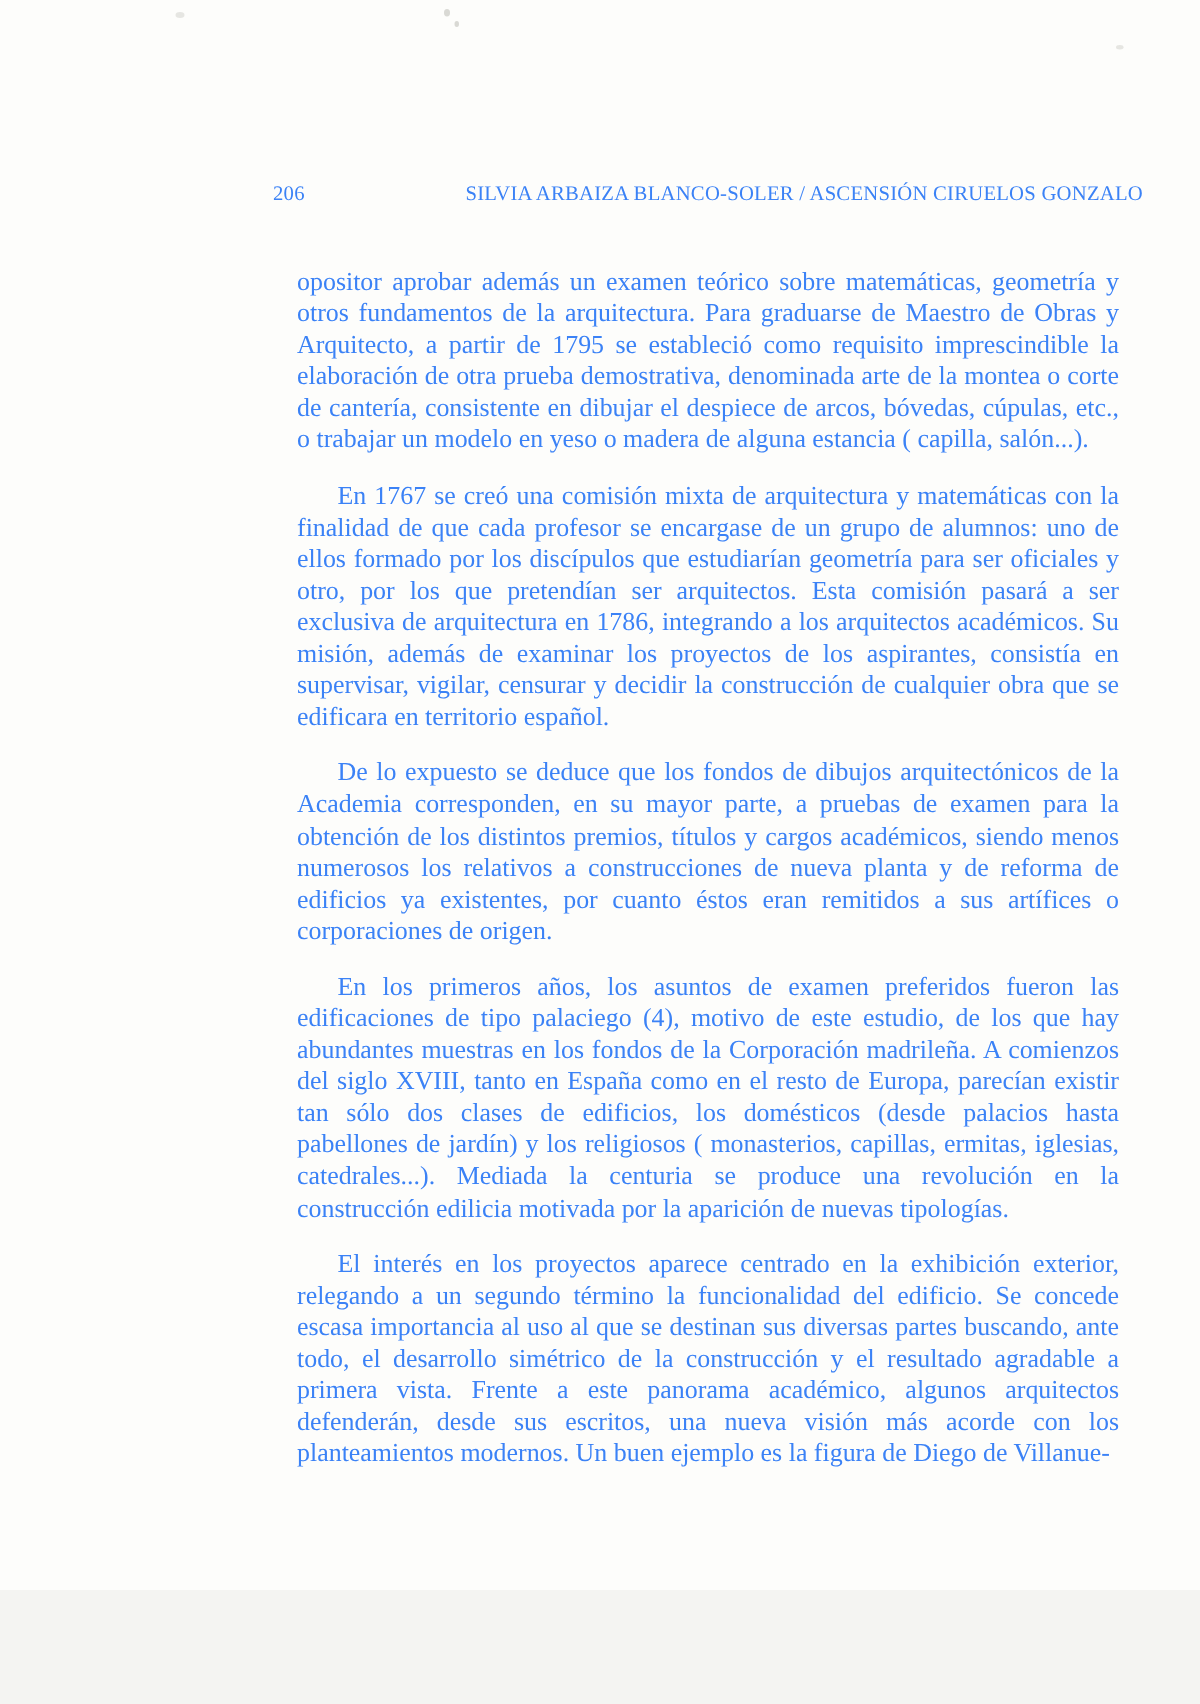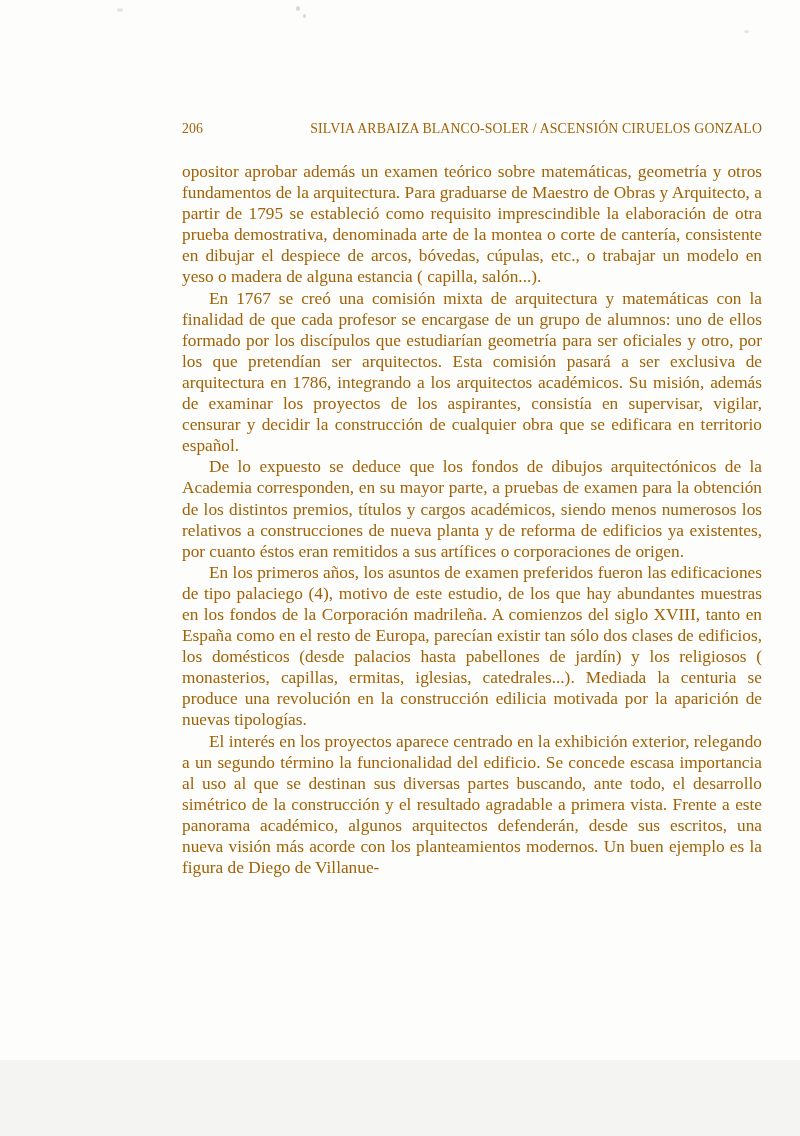--- a/index.html
+++ b/index.html
@@ -6,21 +6,21 @@
     margin: 0;
     padding: 0;
     background: #f4f4f2;
   }
   .page {
     position: relative;
     width: 800px;
     height: 1060px;
     background: #fdfdfb;
     overflow: hidden;
-    color: #a16207;
+    color: #3b82f6;
   }
   .header {
     position: absolute;
     top: 121px;
     left: 182px;
     width: 580px;
     display: flex;
     align-items: baseline;
     font-family: "Liberation Serif", serif;
     font-size: 13.8px;
@@ -40,21 +40,21 @@
     top: 161px;
     left: 182px;
     width: 580px;
     font-family: "Liberation Serif", serif;
     font-size: 17.3px;
     line-height: 21.1px;
     text-align: justify;
     text-justify: inter-word;
   }
   p.para {
-    margin: 0;
+    margin: 16px;
     padding: 0;
   }
   p.indent {
     text-indent: 27px;
   }
   
   .speck {
     position: absolute;
     background: #cfcfca;
     border-radius: 50%;

